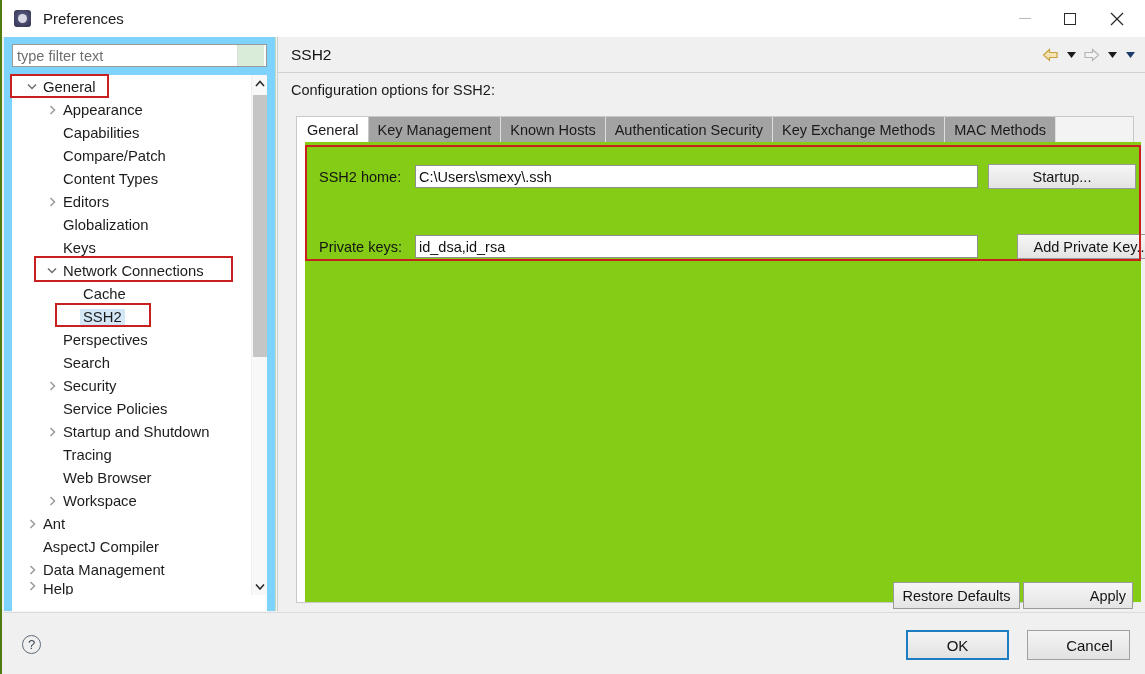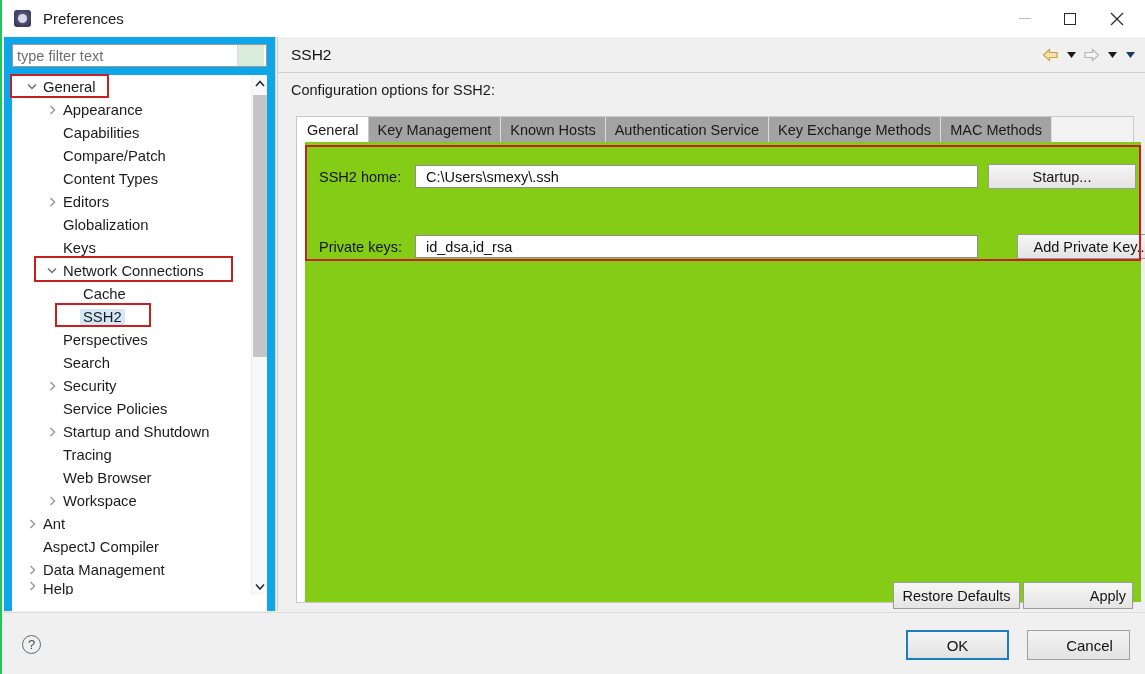--- a/index.html
+++ b/index.html
@@ -8,21 +8,21 @@
     width: 1145px; height: 674px;
     overflow: hidden;
     font-family: "Liberation Sans", sans-serif;
     background: #ffffff;
   }
 
   #window {
     position: relative;
     width: 1145px; height: 674px;
     background: #f0f0f0;
-    border-left: 2px solid #22c55e;
+    border-left: 2px solid #4d7c0f;
     overflow: hidden;
   }
 
   
   #titlebar {
     position: absolute; left: 0; top: 0;
     width: 1145px; height: 37px;
     background: #ffffff;
     display: flex; align-items: center;
   }
@@ -54,21 +54,21 @@
   }
   #btn-max .glyph {
     width: 12px; height: 12px; border: 1.6px solid #2b2b2b;
   }
   #btn-close svg { display: block; }
 
   
   #left-panel {
     position: absolute; left: 2px; top: 37px;
     width: 272px; height: 574px;
-    background: #0ea5e9;
+    background: #7dd3fc;
     border-right: 1px solid #c2ddc2;
   }
 
   #filter-wrap {
     position: absolute; left: 8px; top: 7px;
     width: 255px; height: 23px;
     background: #ffffff;
     border: 1px solid #9a9a9a;
     display: flex; align-items: center;
   }
@@ -238,21 +238,21 @@
   .form-label {
     font-size: 14.5px; color: #141414;
     white-space: nowrap;
   }
   #lbl-home { width: 96px; }
   #lbl-keys { width: 96px; }
   .text-field {
     height: 23px;
     border: 1px solid #8e8e8e;
     background: #ffffff;
-    padding: 0 10px;
+    padding: 0 3px;
     font-family: "Liberation Sans", sans-serif;
     font-size: 14.5px; color: #111111;
     outline: none;
   }
   #field-home { width: 563px; }
   #field-keys { width: 563px; }
   .form-btn {
     height: 25px;
     margin-left: 10px;
     background: linear-gradient(#f6f6f6, #e3e3e3);
@@ -615,21 +615,21 @@
           <div class="tab active">
             <span>General</span>
           </div>
           <div class="tab">
             <span>Key Management</span>
           </div>
           <div class="tab">
             <span>Known Hosts</span>
           </div>
           <div class="tab">
-            <span>Authentication Service</span>
+            <span>Authentication Security</span>
           </div>
           <div class="tab">
             <span>Key Exchange Methods</span>
           </div>
           <div class="tab">
             <span>MAC Methods</span>
           </div>
         </div>
 
       <div id="tabbody">

